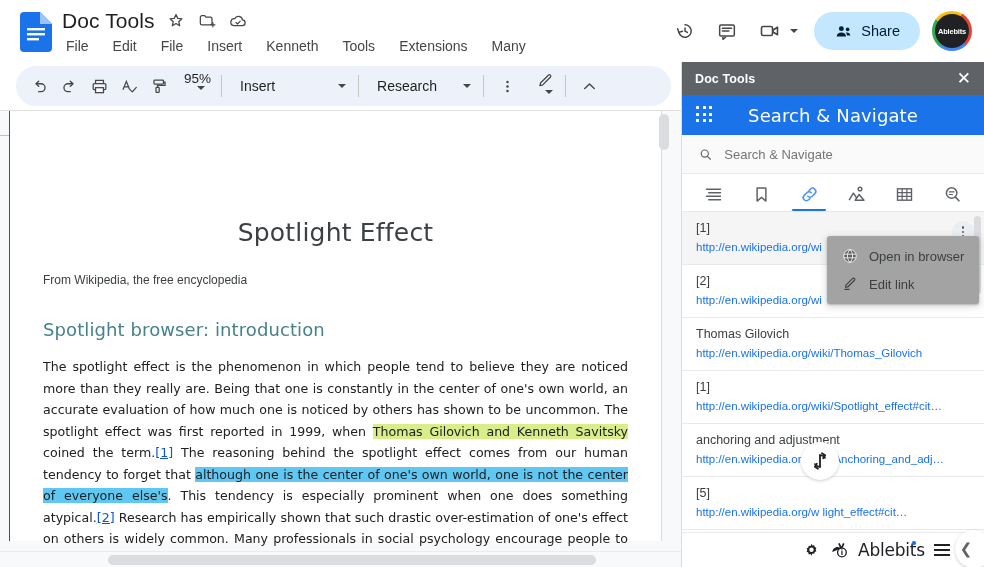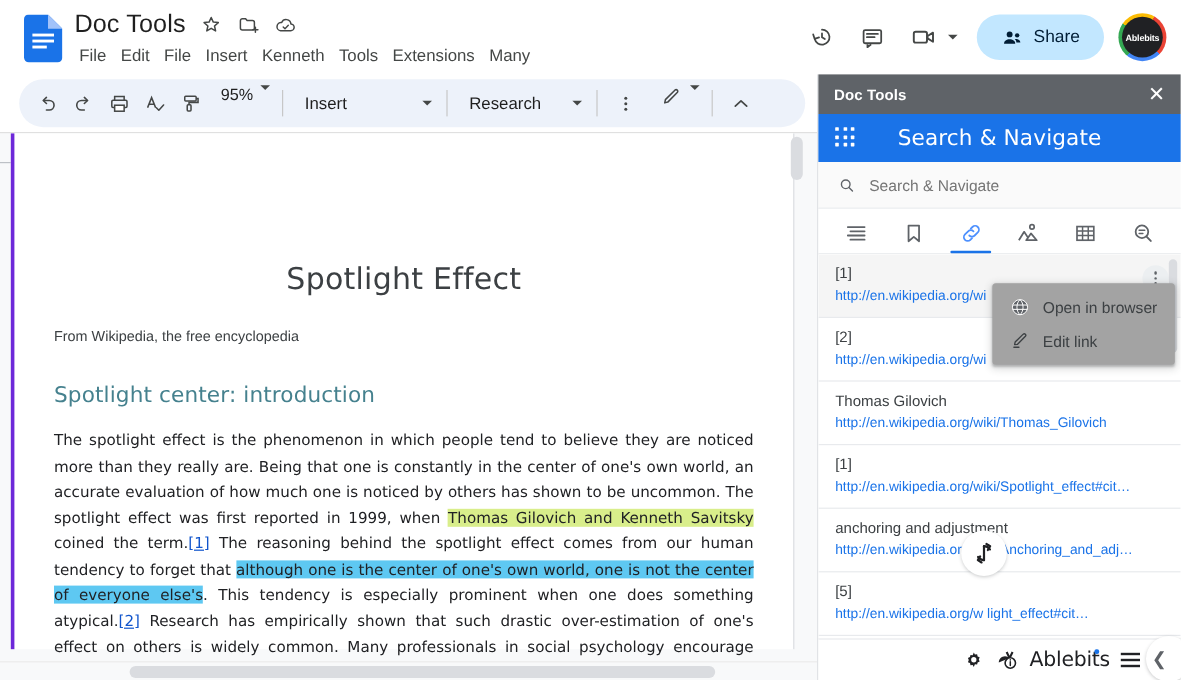--- a/index.html
+++ b/index.html
@@ -23,21 +23,21 @@
     position: absolute; left: 62px; top: 9px;
     display: flex; align-items: center; gap: 11px;
   }
   .doc-title {
     font-size: 21px; color: #1f1f1f; letter-spacing: 0.1px;
     font-family: "Liberation Sans", sans-serif;
   }
   .title-ico { width: 20px; height: 20px; display:block; cursor:pointer; }
   .menu-row {
     position: absolute; left: 62px; top: 36px;
-    display: flex; align-items: center; gap: 4px;
+    display: flex; align-items: center; gap: 16px;
   }
   .menu-item {
     font-size: 14px; color: #444746; cursor: pointer;
     padding: 1px 4px; border-radius: 4px; line-height: 18px;
   }
 
   .hdr-right {
     position: absolute; right: 12px; top: 8px;
     display: flex; align-items: center; gap: 4px; height: 46px;
   }
@@ -81,40 +81,40 @@
     background: #edf2fa; border-radius: 20px;
     display: flex; align-items: center; padding: 0 8px;
   }
   .tb-btn {
     width: 30px; height: 30px; border-radius: 50%;
     display: flex; align-items: center; justify-content: center;
     cursor: pointer; flex: none;
   }
   .tb-sep { width: 1px; height: 22px; background: #c7c7c7; margin: 0 8px; flex:none; }
   .tb-zoom {
-    display: flex; align-items: flex-start; cursor: pointer;
-    height: 30px; border-radius: 4px; padding: 0 2px 0 8px; margin-left: 2px;
+    display: flex; align-items: center; cursor: pointer;
+    height: 30px; border-radius: 4px; padding: 0 2px 0 8px; margin-left: 2px; flex-direction: column;
   }
   .tb-zoom span { font-size: 13.5px; color: #1f1f1f; }
   .tb-combo {
     display: flex; align-items: center; justify-content: space-between;
     height: 30px; border-radius: 4px; cursor: pointer; padding: 0 4px 0 10px;
   }
   .tb-combo span { font-size: 14px; color: #1f1f1f; }
   .caret { width: 0; height: 0; border-left: 4px solid transparent; border-right: 4px solid transparent; border-top: 4px solid #444746; margin-left: 6px; }
 
   
   .doc-canvas {
     position: absolute; top: 110px; left: 0; width: 681px; height: 457px;
     background: #f8f9fa; border-top: 1px solid #e0e0e0;
     overflow: hidden;
   }
   .doc-page {
     position: absolute; left: 9px; top: 0; width: 653px; height: 430px;
-    background: #ffffff; border-left: 3px solid #6d28d9; border-right:1px solid #dadce0;
+    background: #ffffff; border-left: 1px solid #6d28d9; border-right:1px solid #dadce0;
   }
   .doc-inner { padding: 0 33px; }
   h1.doc-h1 {
     font-family: "DejaVu Sans", sans-serif;
     font-weight: normal; font-size: 25px; color: #3c4043;
     text-align: center; margin-top: 107px; letter-spacing: 0.2px;
   }
   .doc-sub {
     font-family: Liberation Sans, sans-serif;
     font-size: 12px; color: #3c4043; margin-top: 26px;
@@ -436,21 +436,21 @@
       </div>
     </div>
   </div>
 
   <div class="doc-canvas">
     <div class="doc-ruler-mark"></div>
     <div class="doc-page">
       <div class="doc-inner">
         <h1 class="doc-h1">Spotlight Effect</h1>
         <div class="doc-sub">From Wikipedia, the free encyclopedia</div>
-        <h2 class="doc-h2">Spotlight center: introduction</h2>
+        <h2 class="doc-h2">Spotlight browser: introduction</h2>
         <p class="doc-para"><span>The spotlight effect is the phenomenon in which people tend to believe they are noticed more than they really are. Being that one is constantly in the center of one's own world, an accurate evaluation of how much one is noticed by others has shown to be uncommon. The spotlight effect was first reported in 1999, when </span><span class="hl-green">Thomas Gilovich and Kenneth Savitsky</span><span> coined the term.</span><a class="doc-link">[1]</a><span> The reasoning behind the spotlight effect comes from our human tendency to forget that </span><span class="hl-blue">although one is the center of one's own world, one is not the center of everyone else's</span><span>. This tendency is especially prominent when one does something atypical.</span><a class="doc-link">[2]</a><span> Research has empirically shown that such drastic over-estimation of one's effect on others is widely common. Many professionals in social psychology encourage people to be conscious of the spotlight effect and to allow this phenomenon to moderate the extent to which one believes one is in a social spotlight.[3]</span></p>
       </div>
     </div>
 
     <div class="v-scroll-track">
       <div class="v-scroll-thumb"></div>
     </div>
     <div class="h-scroll-track">
       <div class="h-scroll-thumb"></div>
     </div>

